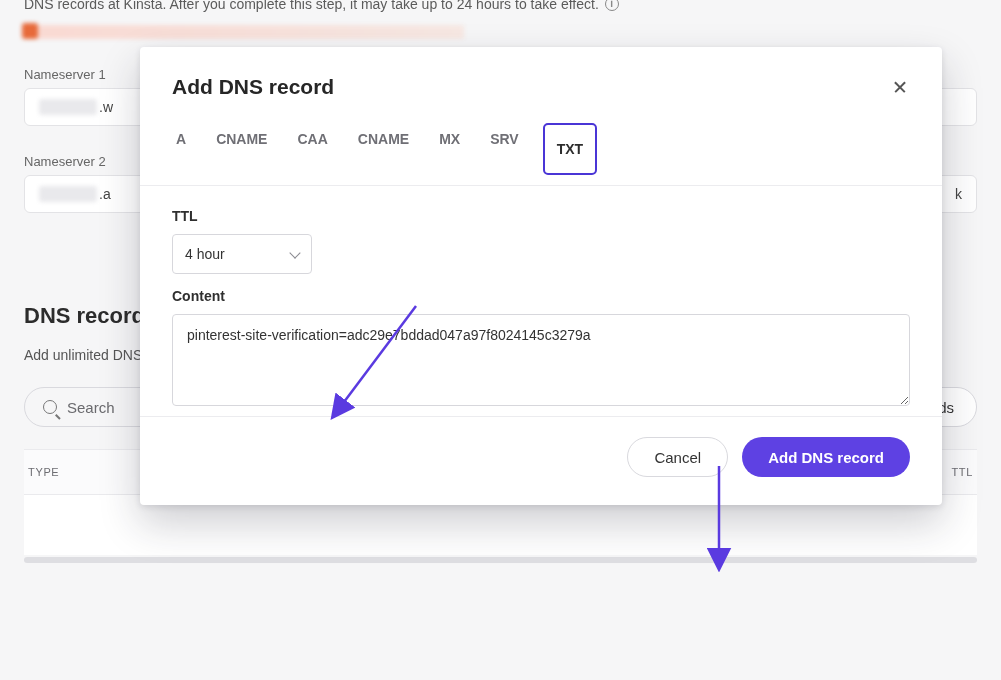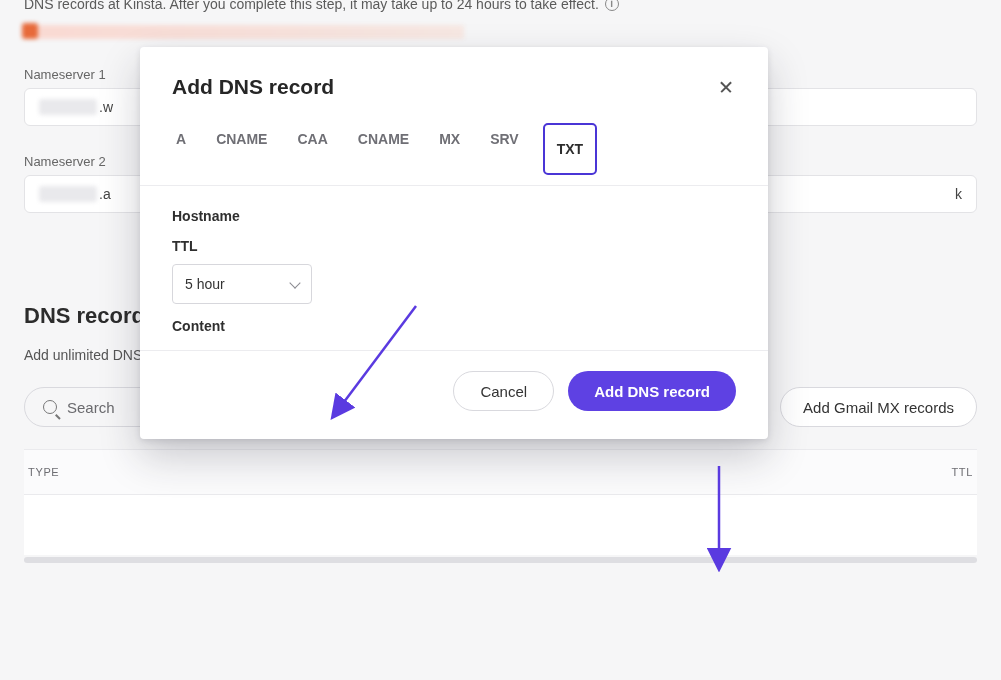--- a/index.html
+++ b/index.html
@@ -90,21 +90,21 @@
       color:#6d6d72; text-transform:uppercase; padding:0 4px;
     }
     .table-header .col-type{ width:90px; }
     .table-header .col-ttl{ margin-left:auto; width:60px; text-align:right; }
     .table-body { height:60px; background:#fff; }
     .table-scroll { height:6px; background:#dedee2; border-radius:3px; margin-top:2px; }
 
     
     .modal {
       position:absolute; left:140px; top:47px;
-      width:628px; background:#fff; border-radius:4px;
+      width:802px; background:#fff; border-radius:4px;
       box-shadow: 0 18px 40px rgba(30,30,50,.22), 0 2px 6px rgba(30,30,50,.12);
       display:flex; flex-direction:column;
       overflow:hidden;
       justify-content:flex-end;
     }
     .modal-head {
       display:flex; align-items:center; justify-content:space-between;
       padding: 28px 32px 8px 32px;
     }
     .modal-head h3 { font-size:21px; font-weight:700; color:#262626; }
@@ -241,29 +241,29 @@
     <div class="tab">A</div>
     <div class="tab">CNAME</div>
     <div class="tab">CAA</div>
     <div class="tab">CNAME</div>
     <div class="tab">MX</div>
     <div class="tab">SRV</div>
     <div class="tab active">TXT</div>
   </div>
 
   <div class="modal-body">
-    <div class="field-label">Hostname</div>
 
     <div class="field-label">TTL</div>
     <div class="ttl-select">
-      <span>5 hour</span>
+      <span>4 hour</span>
       <span class="chev"></span>
     </div>
 
     <div class="field-label">Content</div>
+    <textarea class="content-ta" style="">pinterest-site-verification=adc29e7bddad047a97f8024145c3279a</textarea>
   </div>
 
   <div class="modal-foot">
     <button class="btn-cancel">
       <span>Cancel</span>
     </button>
     <button class="btn-primary">
       <span>Add DNS record</span>
     </button>
   </div>

